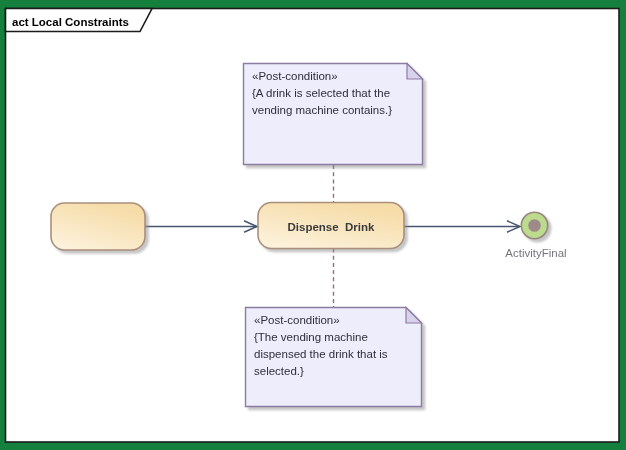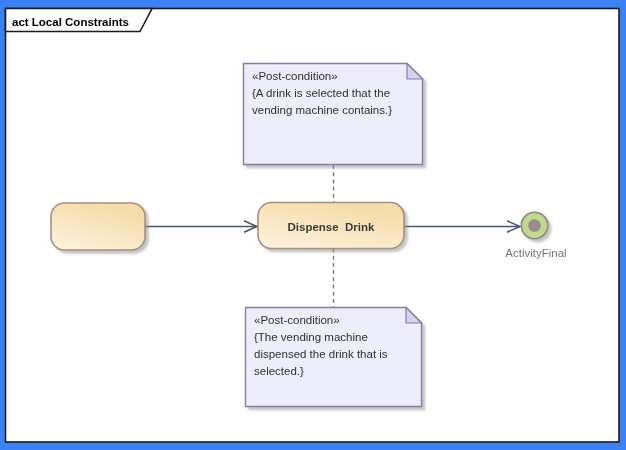--- a/index.html
+++ b/index.html
@@ -1,19 +1,19 @@
 <!DOCTYPE html>
 <html><head>
 <meta charset="utf-8">
 <style>
   html,body{margin:0;padding:0;background:#ffffff;}
   .stage{
     position:relative;
     width:626px;height:450px;
-    background:#3b82f6;
+    background:#15803d;
     font-family:"Liberation Sans", sans-serif;
     overflow:hidden;
   }
   svg{position:absolute;left:0;top:0;}
   text{font-family:"Liberation Sans", sans-serif;}
   .tab-title{font-size:11.5px;font-weight:bold;fill:#000000;}
   .note-text{font-size:11.5px;fill:#30303C;}
   .action-label{font-size:11.5px;font-weight:bold;fill:#3B3B3B;white-space:pre;}
   .final-label{font-size:11.5px;fill:#75757D;}
 </style>

